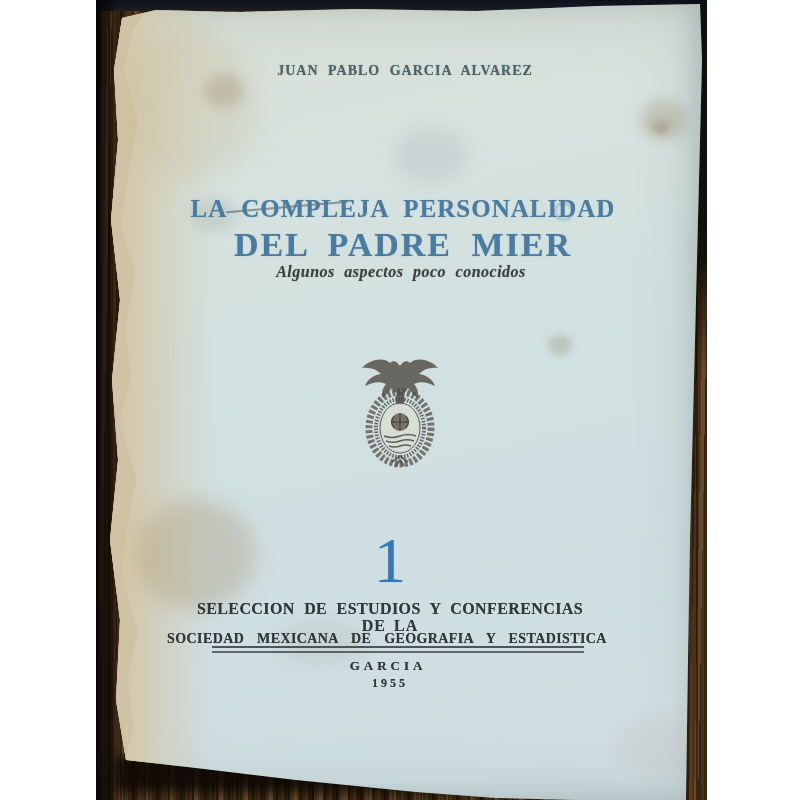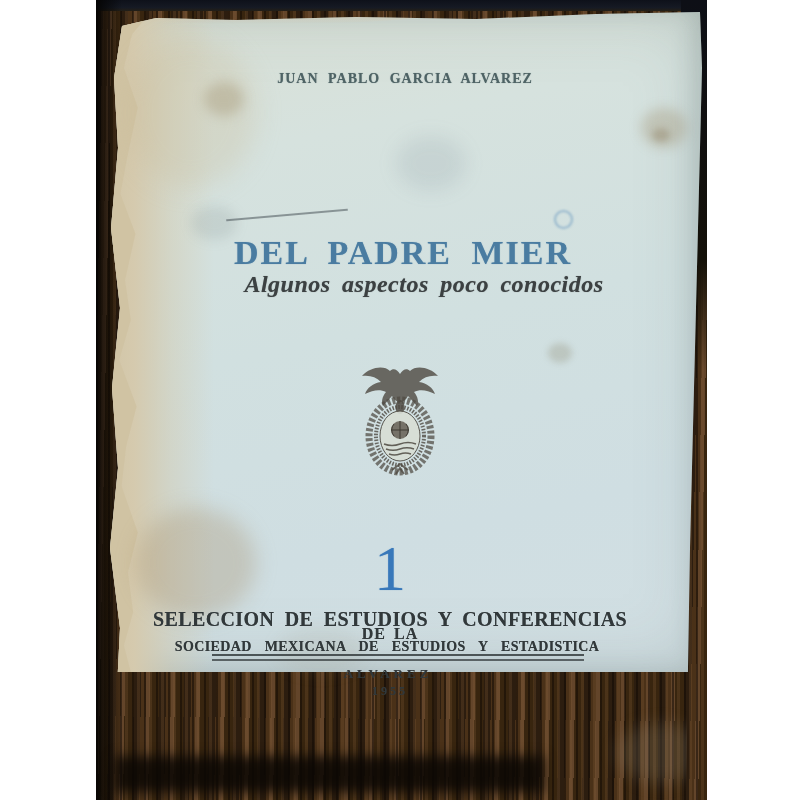--- a/index.html
+++ b/index.html
@@ -13,21 +13,21 @@
   }
   .top-band{position:absolute;left:0;top:0;width:100%;height:11px;
     background:linear-gradient(180deg,#0e111a 0%,#161a24 70%,#241f16 100%);}
   .right-top-shade{position:absolute;right:0;top:0;width:26px;height:370px;
     background:linear-gradient(180deg,#0d0f16 0%,#141109 70%,rgba(20,17,9,0) 100%);}
   .left-shade{position:absolute;left:0;top:0;width:26px;height:100%;
     background:linear-gradient(90deg,rgba(4,3,2,.92),rgba(4,3,2,0));}
   .under-shadow{position:absolute;left:18px;top:756px;width:430px;height:36px;
     background:rgba(10,7,4,.85);filter:blur(6px);}
   
-  .book{position:absolute;left:0;top:8px;width:611px;height:664px;
+  .book{position:absolute;left:0;top:0;width:611px;height:800px;
     background:linear-gradient(168deg,#dae0d5 0%,#d6e2de 22%,#d1e0e0 48%,#cfdee2 75%,#d2dfe3 100%);
     box-shadow:inset 0 0 70px rgba(105,125,122,.30), inset -14px 0 22px rgba(100,115,115,.22);
     clip-path:polygon(26px 18px,60px 10px,140px 12px,260px 9px,380px 11px,500px 6px,604px 4px,
       606px 60px,603px 180px,600px 300px,597px 420px,594px 540px,592px 660px,590px 800px,
       480px 800px,400px 798px,320px 792px,200px 780px,100px 768px,30px 760px,
       20px 700px,24px 620px,14px 540px,22px 460px,16px 380px,24px 300px,15px 220px,22px 140px,18px 70px);}
   .worn-edge{position:absolute;left:0;top:0;bottom:0;width:118px;
     background:linear-gradient(90deg,#d0c2a2 0%,#d5caae 32%,rgba(211,200,170,.45) 62%,rgba(211,200,170,0) 100%);}
   .worn-edge-hard{position:absolute;left:0;top:0;bottom:0;width:58px;background:#cfc2a2;opacity:.9;
     clip-path:polygon(0 0,100% 0,62% 4%,48% 9%,72% 15%,55% 22%,42% 28%,68% 34%,50% 41%,60% 47%,40% 53%,70% 60%,52% 66%,44% 72%,72% 79%,55% 85%,64% 91%,48% 96%,60% 100%,0 100%);}
@@ -49,27 +49,27 @@
   .scratch{position:absolute;left:130px;top:206px;width:122px;height:2px;background:rgba(60,70,75,.50);
     transform:rotate(-5deg);filter:blur(.4px);}
   
   .line{position:absolute;white-space:nowrap;transform:translateX(-50%);}
   .author{left:309px;top:63px;font-size:14px;font-weight:700;letter-spacing:1px;word-spacing:5px;
     color:#4e6365;text-shadow:0 0 1px rgba(78,99,101,.6);}
   .title1{left:307px;top:195px;font-size:25px;font-weight:700;letter-spacing:1px;word-spacing:8px;
     color:#4a7ca1;text-shadow:0 0 1px rgba(74,124,161,.55);}
   .title2{left:307px;top:226px;font-size:34px;font-weight:700;letter-spacing:2px;word-spacing:9px;
     color:#4a7ca1;text-shadow:0 0 1px rgba(74,124,161,.55);}
-  .subtitle{left:305px;top:263px;font-size:24px;font-style:italic;font-weight:600;letter-spacing:.5px;word-spacing:5px;
-    color:#3c4142;text-shadow:0 0 1px rgba(60,65,66,.5);margin-left:23px;}
+  .subtitle{left:305px;top:263px;font-size:16px;font-style:italic;font-weight:600;letter-spacing:.5px;word-spacing:5px;
+    color:#3c4142;text-shadow:0 0 1px rgba(60,65,66,.5);}
   .emblem{position:absolute;left:304px;top:356px;transform:translateX(-50%);}
   .number{left:294px;top:524px;font-size:64px;font-weight:400;color:#3878ba;
     text-shadow:0 0 1px rgba(56,120,186,.6);}
   .imp{color:#31383a;font-weight:700;text-shadow:0 0 .6px rgba(49,56,58,.65);}
-  .imp1{left:294px;top:600px;font-size:20px;letter-spacing:.4px;word-spacing:5px;}
+  .imp1{left:294px;top:600px;font-size:16px;letter-spacing:.4px;word-spacing:5px;}
   .imp2{left:294px;top:617px;font-size:16px;letter-spacing:1px;word-spacing:3px;}
   .imp3{left:291px;top:631px;font-size:14px;letter-spacing:.4px;word-spacing:9px;}
   .rule{position:absolute;left:116px;top:646px;width:372px;height:3px;
     border-top:2px solid rgba(55,62,64,.85);border-bottom:2px solid rgba(55,62,64,.75);}
   .place{left:292px;top:658px;font-size:13px;letter-spacing:4px;}
   .year{left:294px;top:676px;font-size:12px;letter-spacing:3px;}
 </style>
 </head>
 <body>
 
@@ -92,20 +92,21 @@
       <div class="stain s4"></div>
       <div class="stain s5"></div>
       <div class="stain s6"></div>
       <div class="stain s7"></div>
       <div class="stain s8"></div>
       <div class="stain s10"></div>
       <div class="blue-ring"></div>
       <div class="scratch"></div>
 
       <div class="line author">JUAN PABLO GARCIA ALVAREZ</div>
+      <div class="line title1">LA COMPLEJA PERSONALIDAD</div>
       <div class="line title2">DEL PADRE MIER</div>
       <div class="line subtitle">Algunos aspectos poco conocidos</div>
 
       <svg class="emblem" width="96" height="114" viewBox="0 0 96 114">
         <path d="M48 10 C45 5 41 4 38 7 C32 1 18 3 10 12 C18 11 24 13 29 18 C21 19 15 24 13 30
                  C21 26 28 25 34 28 C30 33 29 38 31 42 L40 32 C42 36 45 38 48 38
                  C51 38 54 36 56 32 L65 42 C67 38 66 33 62 28 C68 25 75 26 83 30
                  C81 24 75 19 67 18 C72 13 78 11 86 12 C78 3 64 1 58 7 C55 4 51 5 48 10 Z" fill="#4d4941" opacity="0.8"></path>
         <ellipse cx="48" cy="43" rx="4.5" ry="7" fill="#4d4941" opacity="0.85"></ellipse>
         <ellipse cx="48" cy="72" rx="31" ry="36" fill="none" stroke="#4d4941" stroke-width="7" stroke-dasharray="3 2" opacity="0.72"></ellipse>
@@ -114,19 +115,19 @@
         <circle cx="48" cy="66" r="9" fill="#6b665c" opacity="0.9"></circle>
         <path d="M39 66 h18 M48 57 v18 M42 60 a9 9 0 0 0 0 12 M54 60 a9 9 0 0 1 0 12" stroke="#3e3a33" stroke-width="1" fill="none"></path>
         <path d="M32 80 q8 3 16 0 q8 -3 16 0 M34 85 q7 2.5 14 0 q7 -2.5 14 0 M37 90 q5.5 2 11 0 q5.5 -2 11 0" stroke="#4d4941" stroke-width="1.4" fill="none" opacity="0.85"></path>
         <path d="M40 106 L48 100 L56 106 M44 110 L48 104 L52 110" stroke="#4d4941" stroke-width="2" fill="none" opacity="0.8"></path>
       </svg>
 
       <div class="line number">1</div>
 
       <div class="line imp imp1">SELECCION DE ESTUDIOS Y CONFERENCIAS</div>
       <div class="line imp imp2">DE LA</div>
-      <div class="line imp imp3">SOCIEDAD MEXICANA DE ESTUDIOS Y ESTADISTICA</div>
+      <div class="line imp imp3">SOCIEDAD MEXICANA DE GEOGRAFIA Y ESTADISTICA</div>
       <div class="rule"></div>
-      <div class="line imp place">ALVAREZ</div>
+      <div class="line imp place">GARCIA</div>
       <div class="line imp year">1955</div>
     </div>
   </div>
 </div>
 
 </body></html>

